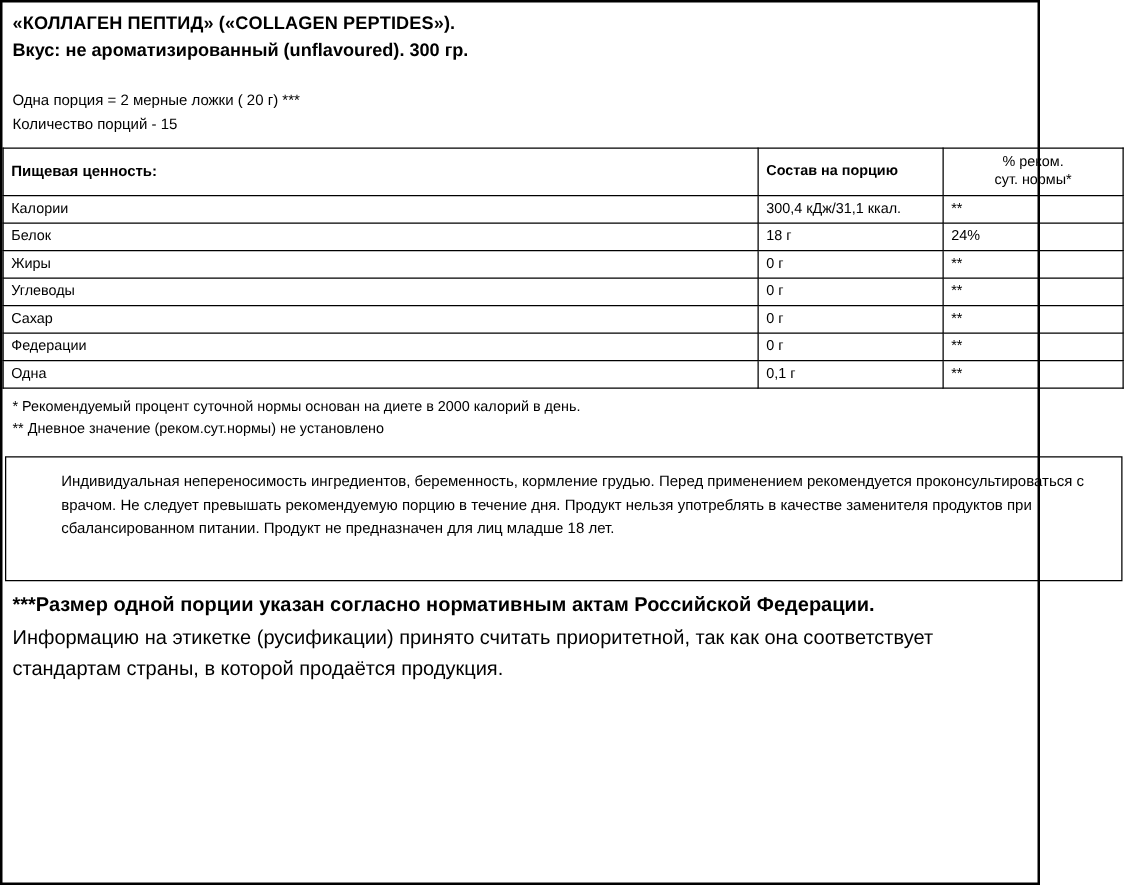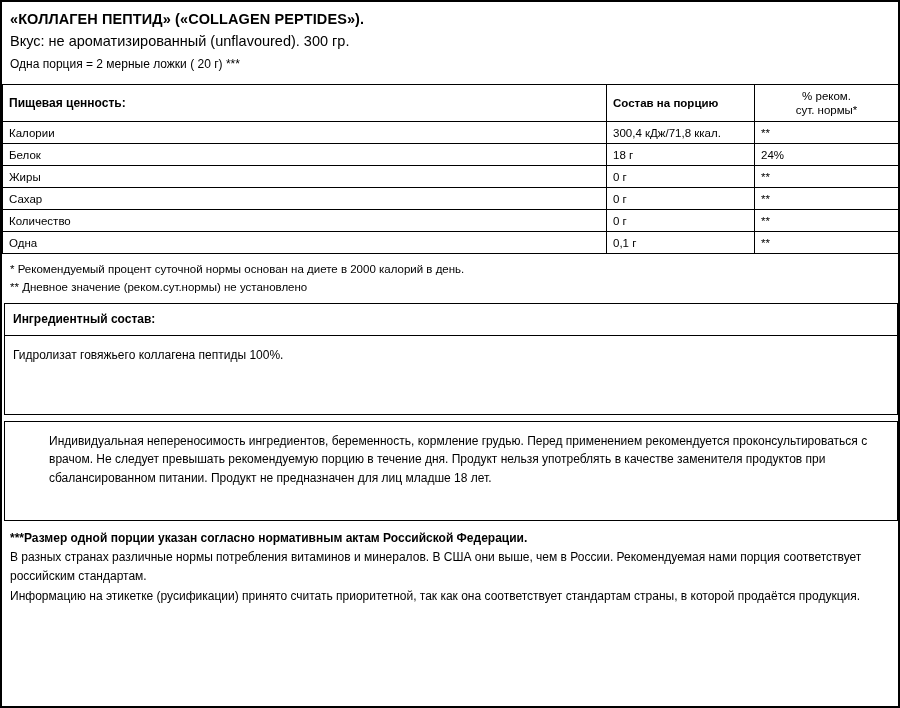--- a/index.html
+++ b/index.html
@@ -9,45 +9,45 @@
   }
   body {
     width: 900px;
     height: 708px;
     font-family: "Liberation Sans", sans-serif;
     color: #000000;
     overflow: hidden;
   }
   .page {
     position: relative;
-    width: 900px;
+    width: 832px;
     height: 708px;
     box-sizing: border-box;
     border: 2px solid #000000;
     padding: 0;
   }
   .head-block {
     padding: 8px 8px 2px 8px;
   }
   .title-line {
     font-size: 14.5px;
     font-weight: bold;
     line-height: 1.35;
     letter-spacing: 0.1px;
   }
   .subtitle-line {
     font-size: 14.5px;
-    font-weight: normal;
+    font-weight: bold;
     line-height: 1.35;
     margin-top: 2px;
   }
   .small-line {
     font-size: 12px;
     line-height: 1.45;
-    margin-top: 5px;
+    margin-top: 21px;
   }
   .small-line.tight {
     margin-top: 1px;
   }
 
   
   table.nutri {
     border-collapse: collapse;
     width: 896px;
     margin: 8px 16px 0 0;
@@ -118,39 +118,40 @@
     height: 78px;
   }
   .sec-body.contra {
     height: 98px;
     margin-left: 36px;
   }
   .spacer-6 { height: 6px; }
 
   .footer-note {
     padding: 8px 8px 0 8px;
-    font-size: 12px;
+    font-size: 16px;
     line-height: 1.55;
   }
   .footer-note .bold-start {
     font-weight: bold;
   }
   .footer-para {
     margin-top: 1px;
   }
 </style>
 </head>
 <body>
 
 <div class="page">
 
   <div class="head-block">
     <div class="title-line">«КОЛЛАГЕН ПЕПТИД» («COLLAGEN PEPTIDES»).</div>
     <div class="subtitle-line">Вкус: не ароматизированный (unflavoured). 300 гр.</div>
     <div class="small-line">Одна порция  =  2 мерные ложки ( 20 г) ***</div>
+    <div class="small-line tight">Количество порций - 15</div>
   </div>
 
   <table class="nutri">
     <colgroup>
       <col class="c1">
       <col class="c2">
       <col class="c3">
     </colgroup>
     <thead>
       <tr class="hdr-row">
@@ -160,66 +161,66 @@
           <div class="col-pct-inner">
             <div>% реком.</div>
             <div>сут. нормы*</div>
           </div>
         </th>
       </tr>
     </thead>
     <tbody>
       <tr>
         <td>Калории</td>
-        <td>300,4 кДж/71,8 ккал.</td>
+        <td>300,4 кДж/31,1 ккал.</td>
         <td>**</td>
       </tr>
       <tr>
         <td>Белок</td>
         <td>18 г</td>
         <td>24%</td>
       </tr>
       <tr>
         <td>Жиры</td>
         <td>0 г</td>
         <td>**</td>
       </tr>
       <tr>
+        <td>Углеводы</td>
+        <td>0 г</td>
+        <td>**</td>
+      </tr>
+      <tr>
         <td>Сахар</td>
         <td>0 г</td>
         <td>**</td>
       </tr>
       <tr>
-        <td>Количество</td>
+        <td>Федерации</td>
         <td>0 г</td>
         <td>**</td>
       </tr>
       <tr>
         <td>Одна</td>
         <td>0,1 г</td>
         <td>**</td>
       </tr>
     </tbody>
   </table>
 
   <div class="notes">
     <div>* Рекомендуемый процент суточной нормы основан на диете в 2000 калорий в день.</div>
     <div>** Дневное значение (реком.сут.нормы) не установлено</div>
   </div>
 
-  <div class="sec-box">
-    <div class="sec-head">Ингредиентный состав:</div>
-    <div class="sec-body ingred">Гидролизат говяжьего коллагена пептиды 100%.</div>
-  </div>
 
   <div class="spacer-6"></div>
 
   <div class="sec-box">
     <div class="sec-body contra">Индивидуальная непереносимость ингредиентов, беременность, кормление грудью. Перед применением рекомендуется проконсультироваться с врачом. Не следует превышать рекомендуемую порцию в течение дня. Продукт нельзя употреблять в качестве заменителя продуктов при сбалансированном питании. Продукт не предназначен для лиц младше 18 лет.</div>
   </div>
 
   <div class="footer-note">
     <div class="bold-start">***Размер одной порции указан согласно нормативным актам Российской Федерации.</div>
-    <div class="footer-para">В разных странах различные нормы потребления витаминов и минералов. В США они выше, чем в России. Рекомендуемая нами порция соответствует российским стандартам.</div>
     <div class="footer-para">Информацию на этикетке (русификации) принято считать приоритетной, так как она соответствует стандартам страны, в которой продаётся продукция.</div>
   </div>
 
 </div>
 
 </body></html>

